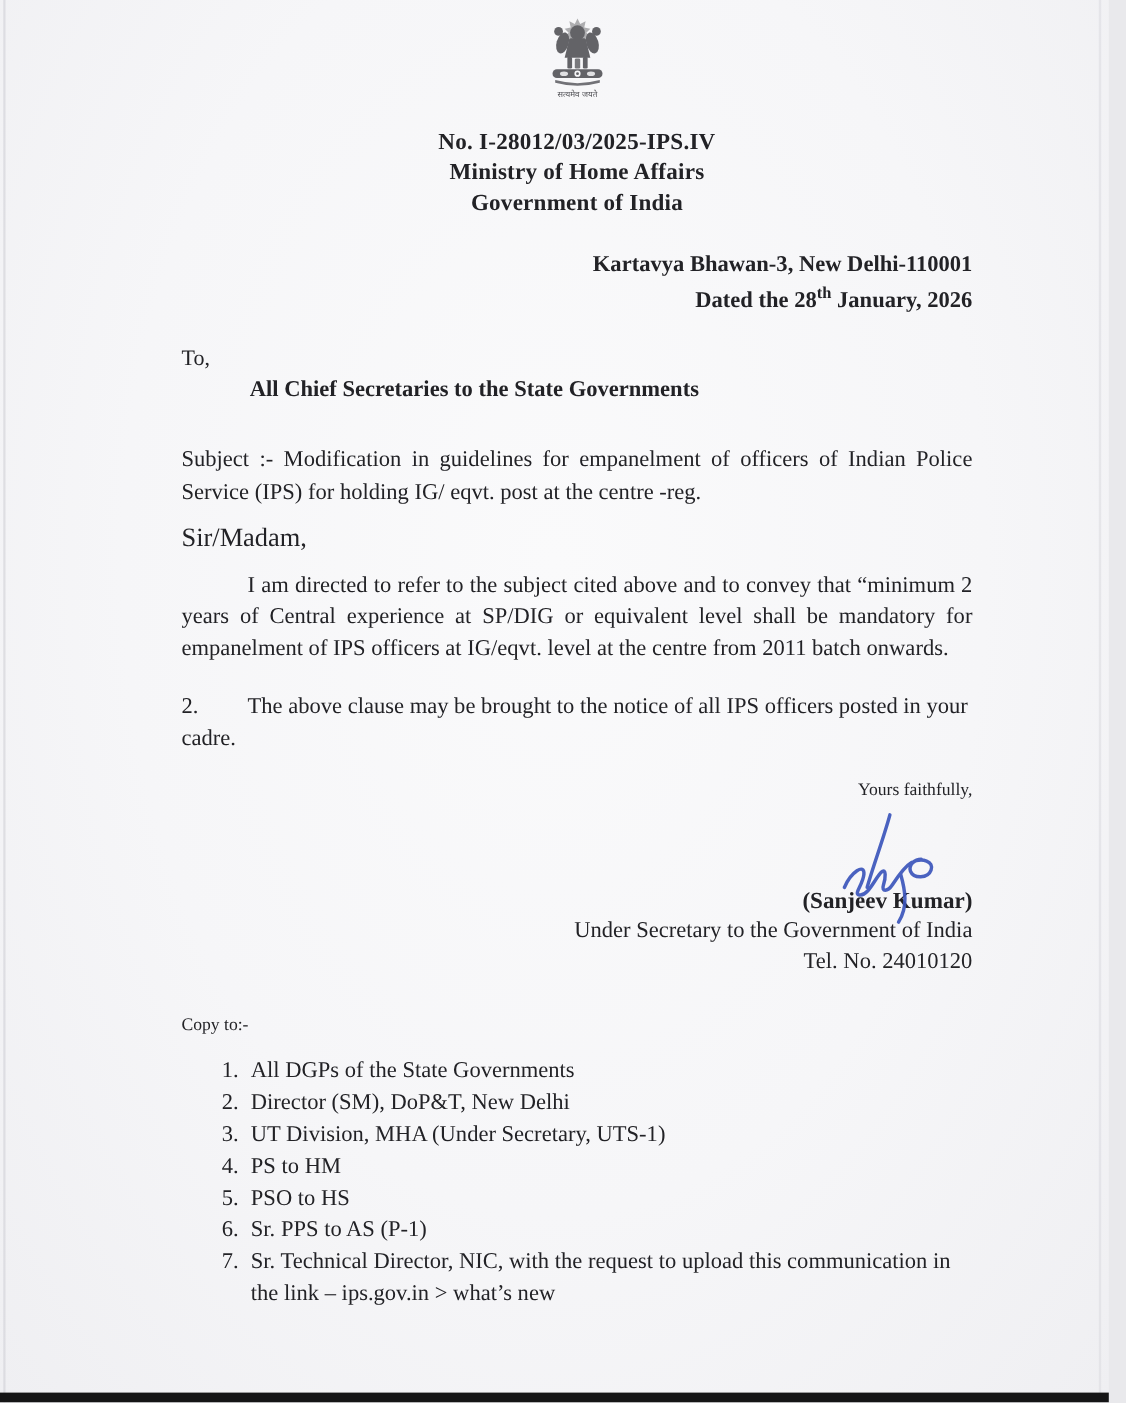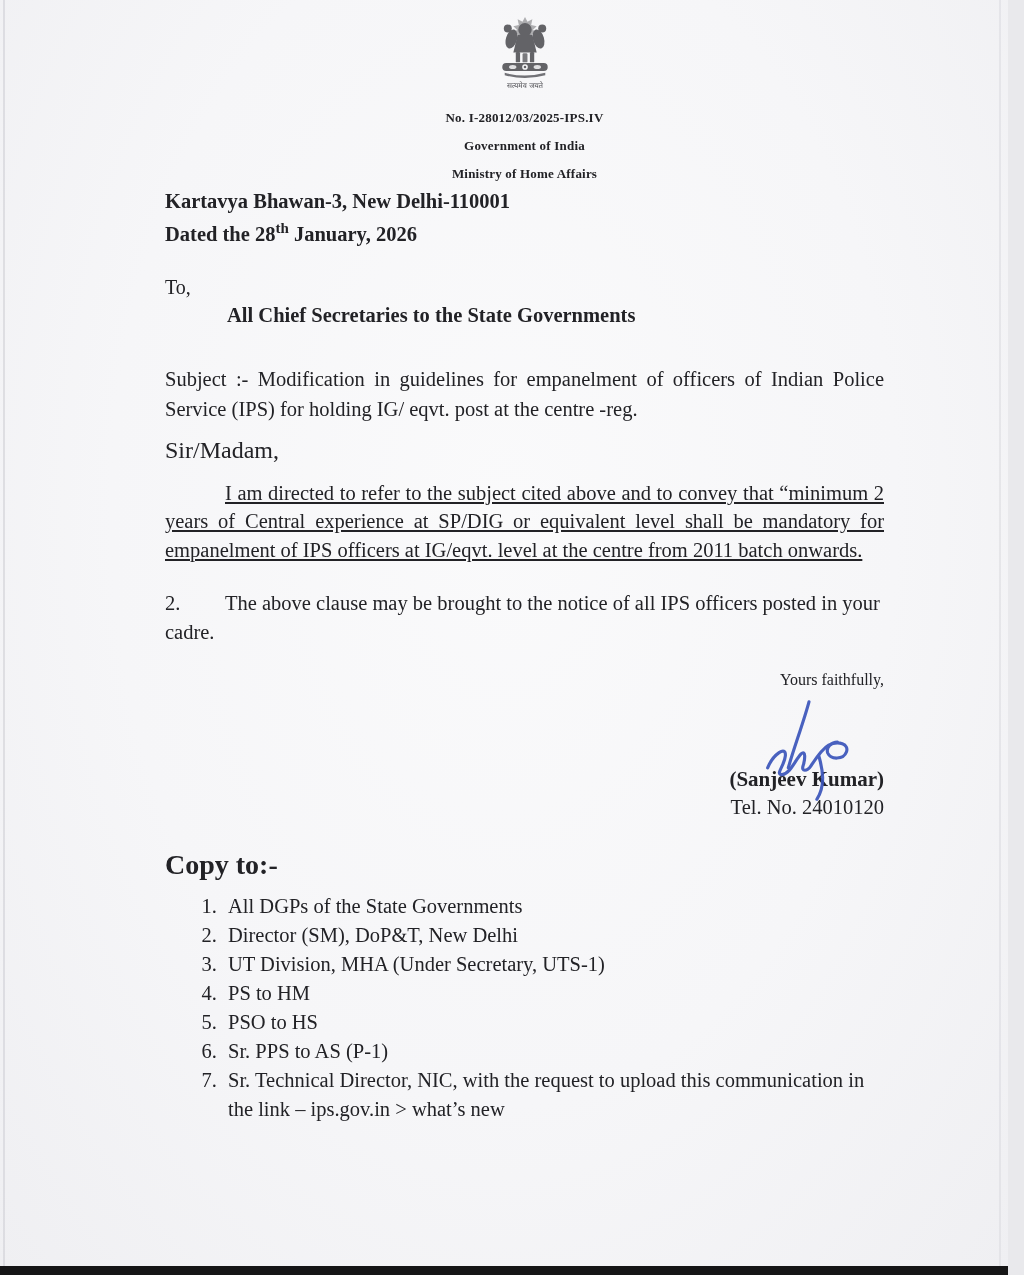--- a/index.html
+++ b/index.html
@@ -36,29 +36,30 @@
   
   .emblem-wrap{
     width:100%;
     display:flex;justify-content:center;
     margin-top:2px;
   }
   .emblem-wrap svg{display:block;}
   
   .header-block{
     text-align:center;
-    margin-top:2px;
+    margin-top:12px;
     font-weight:bold;
-    font-size:13px;
+    font-size:21px;
     line-height:28px;
     letter-spacing:.2px;
   }
   
   .address-block{
-    text-align:left;
+    text-align:right;
+    margin-top:29px;
     font-weight:bold;
     font-size:20.5px;
     line-height:27px;
   }
   sup{font-size:15px;}
   
   .to-label{margin-top:26px;font-size:20px;line-height:26px;}
   .addressee{
     margin-top:2px;
     padding-left:62px;
@@ -72,21 +73,20 @@
     font-size:20.5px;
     line-height:30px;
     text-align:justify;
   }
   .salutation{margin-top:13px;font-size:24px;line-height:26px;}
   .para1{
     margin-top:16px;
     font-size:20.5px;line-height:28.5px;
     text-align:justify;
     text-indent:60px;
-    text-decoration:underline;
   }
   .para2{
     position:relative;
     margin-top:25px;
     font-size:20.5px;line-height:28.5px;
     text-indent:60px;
   }
   .para2 .pnum{
     position:absolute;left:0;top:0;text-indent:0;
   }
@@ -105,22 +105,22 @@
   }
   .sig-name{font-weight:bold;font-size:21px;}
   .signature-svg{
     position:absolute;
     right:12px;top:-68px;
     pointer-events:none;
   }
   
   .copy-label{
     margin-top:31px;
-    font-weight:bold;
-    font-size:28px;line-height:26px;
+    font-weight:normal;
+    font-size:16px;line-height:26px;
   }
   ol.copy-list{
     margin:14px 4px 0 0;
     padding-left:57px;
     font-size:20.5px;
     line-height:29px;
   }
   ol.copy-list li{padding-left:6px;margin:0;}
 </style>
 </head>
@@ -158,22 +158,22 @@
           <ellipse cx="90" cy="95.5" rx="6" ry="3.4" fill="#f6f6f8" opacity=".85"></ellipse>
 
           <path d="M37 105 q33 9 66 0 l0 4 q-33 9 -66 0 z" opacity=".9"></path>
         </g>
         <text x="70" y="130" font-size="12" text-anchor="middle" fill="#4f4f54" font-family="DejaVu Sans, sans-serif">सत्यमेव जयते</text>
       </svg>
     </div>
 
     <div class="header-block">
       <div>No. I-28012/03/2025-IPS.IV</div>
+      <div>Ministry of Home Affairs</div>
       <div>Government of India</div>
-      <div>Ministry of Home Affairs</div>
     </div>
 
     <div class="address-block">
       <div>Kartavya Bhawan-3, New Delhi-110001</div>
       <div><span>Dated the 28</span><sup>th</sup><span> January, 2026</span></div>
     </div>
 
     <div class="to-label">To,</div>
     <div class="addressee">All Chief Secretaries to the State Governments</div>
 
@@ -191,20 +191,21 @@
 
     <div class="sig-block">
       <svg class="signature-svg" width="128" height="112" viewBox="0 0 130 110">
         <g fill="none" stroke="#3b55bb" stroke-width="3.2" stroke-linecap="round" opacity=".92">
           <path d="M66 3 C61 22 50 52 45 70"></path>
           <path d="M24 70 C30 56 43 47 42 58 C41 68 32 76 38 77 C46 78 52 62 58 56 C63 51 62 62 60 68 C58 74 64 74 68 68 C72 62 79 51 86 47 C96 42 107 46 104 54 C101 62 88 62 85 55 C83 49 89 44 95 44"></path>
           <path d="M76 58 C80 72 83 88 74 102"></path>
         </g>
       </svg>
       <div class="sig-name">(Sanjeev Kumar)</div>
+      <div>Under Secretary to the Government of India</div>
       <div>Tel. No. 24010120</div>
     </div>
 
     <div class="copy-label">Copy to:-</div>
     <ol class="copy-list">
         <li>All DGPs of the State Governments</li>
         <li>Director (SM), DoP&amp;T, New Delhi</li>
         <li>UT Division, MHA (Under Secretary, UTS-1)</li>
         <li>PS to HM</li>
         <li>PSO to HS</li>

